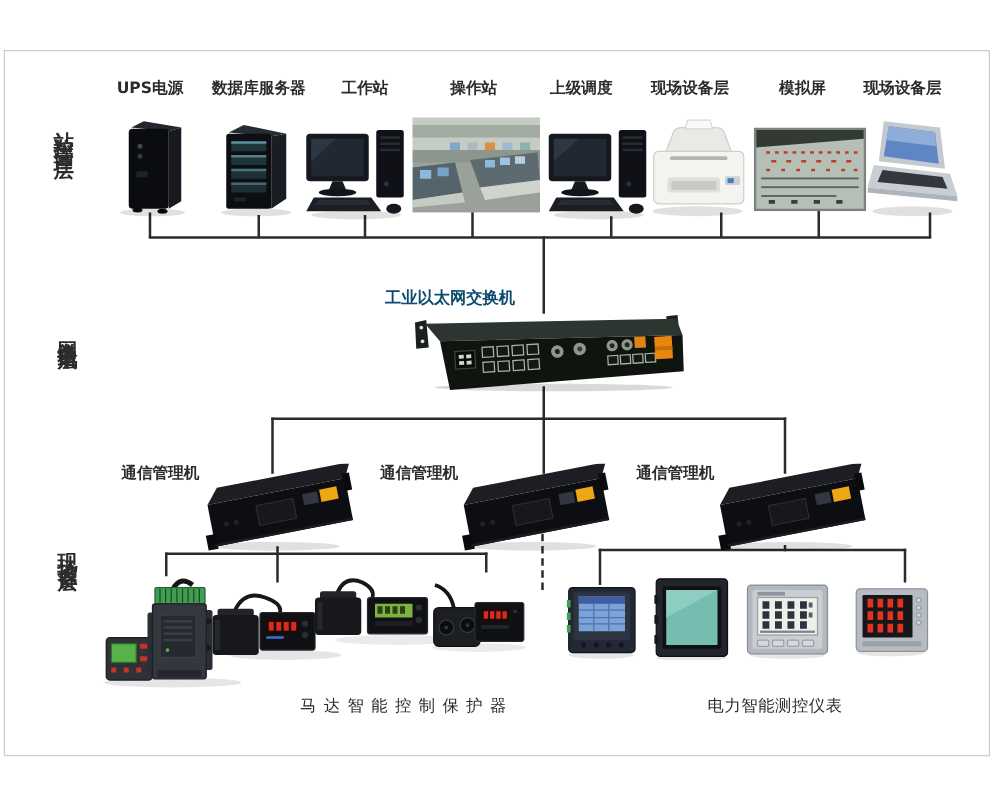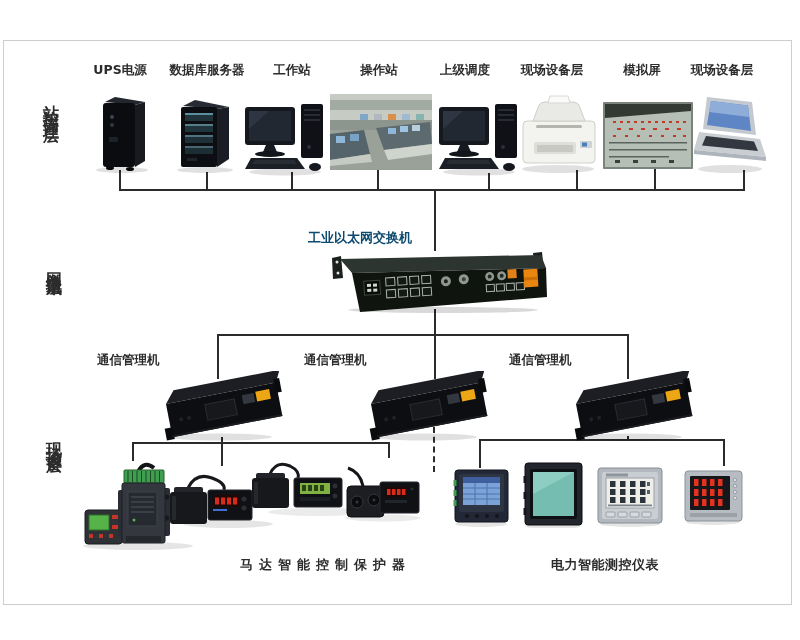--- a/index.html
+++ b/index.html
@@ -4,22 +4,22 @@
 <style>
   * { margin:0; padding:0; box-sizing:border-box; }
   html,body { width:800px; height:640px; }
   body { background:#ffffff; font-family:"DejaVu Sans", sans-serif; }
   .stage { position:relative; width:800px; height:640px; background:#fff; overflow:hidden; }
   .frame { position:absolute; left:3px; top:40px; width:789px; height:565px; border:1px solid #cccecc; }
   .vlabel { position:absolute; writing-mode:vertical-rl; text-orientation:upright;
             font-weight:bold; font-size:16px; color:#2c2c2c; white-space:nowrap; }
   .dlabel { position:absolute; top:62px; width:90px; text-align:center;
             font-size:12.5px; font-weight:bold; color:#2c2c2c; white-space:nowrap; }
-  .clabel { position:absolute; top:352px; font-size:12.5px; font-weight:bold; color:#2c2c2c; white-space:nowrap; }
-  .glabel { position:absolute; top:556px; font-size:13px; font-weight:bold; color:#2c2c2c;
+  .clabel { position:absolute; top:370px; font-size:12.5px; font-weight:bold; color:#2c2c2c; white-space:nowrap; }
+  .glabel { position:absolute; top:556px; font-size:13px; font-weight:normal; color:#2c2c2c;
             text-align:center; white-space:nowrap; }
   .swlabel { position:absolute; left:308px; top:229px; width:122px; font-size:13px;
              font-weight:bold; color:#0c4a6e; white-space:nowrap; }
   .h { position:absolute; height:2px; background:#2b2b2b; }
   .v { position:absolute; width:2px; background:#2b2b2b; }
   .vd { position:absolute; width:0; border-left:2px dashed #2b2b2b; }
   .dev { position:absolute; }
   svg { display:block; }
 </style>
 </head>
@@ -42,21 +42,21 @@
   <div class="dlabel" style="left:597px;">模拟屏</div>
   <div class="dlabel" style="left:677px;">现场设备层</div>
 
   <div class="swlabel">工业以太网交换机</div>
 
   <div class="clabel" style="left:97px;">通信管理机</div>
   <div class="clabel" style="left:304px;">通信管理机</div>
   <div class="clabel" style="left:509px;">通信管理机</div>
 
   <div class="glabel" style="left:228px;width:195px;letter-spacing:6px;">马达智能控制保护器</div>
-  <div class="glabel" style="left:545px;width:120px;letter-spacing:0.5px;">电力智能测控仪表</div>
+  <div class="glabel" style="left:560px;width:120px;letter-spacing:0.5px;">电力智能测控仪表</div>
 
   <div class="h" style="left:119px;top:189px;width:626px"></div>
   <div class="v" style="left:119px;top:170px;height:20px"></div>
   <div class="v" style="left:206px;top:172px;height:18px"></div>
   <div class="v" style="left:291px;top:172px;height:18px"></div>
   <div class="v" style="left:377px;top:168px;height:22px"></div>
   <div class="v" style="left:488px;top:173px;height:17px"></div>
   <div class="v" style="left:576px;top:170px;height:20px"></div>
   <div class="v" style="left:654px;top:166px;height:24px"></div>
   <div class="v" style="left:743px;top:170px;height:20px"></div>

